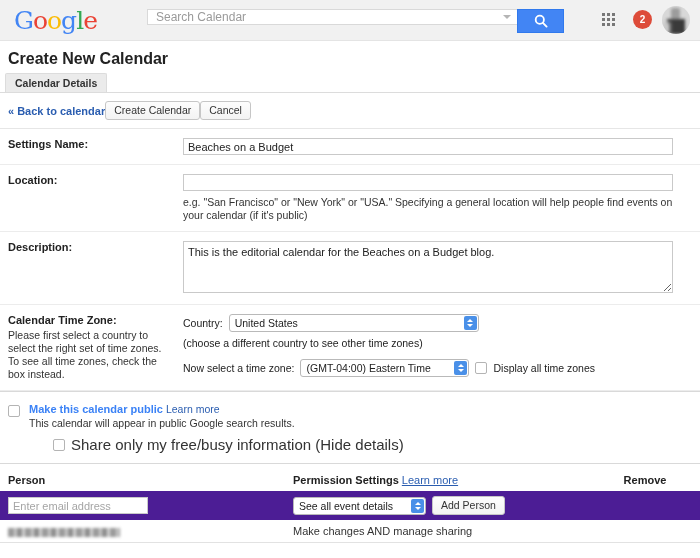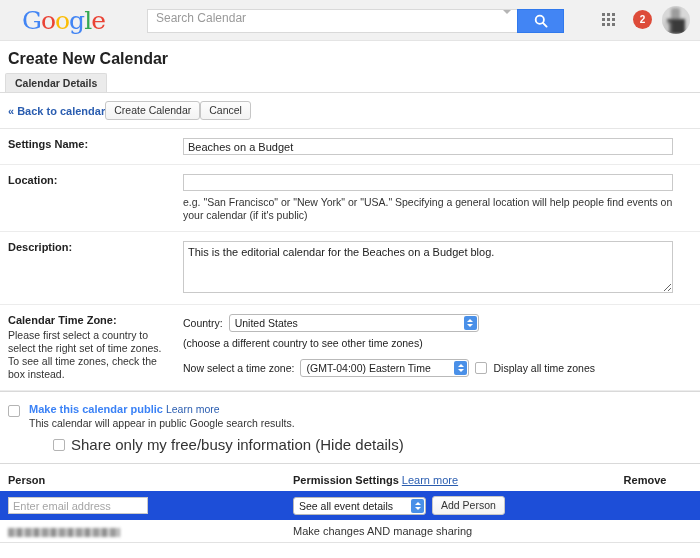--- a/index.html
+++ b/index.html
@@ -21,44 +21,44 @@
     display: flex;
     align-items: center;
     padding: 0 14px;
     position: relative;
   }
   .glogo {
     font-family: "DejaVu Serif", serif;
     font-size: 25px;
     letter-spacing: -1px;
     line-height: 1;
-    margin-left: 8px;
+    margin-left: 0;
     user-select: none;
   }
   .glogo span { font-family: "DejaVu Serif", serif; }
   .gl-b { color: #4285f4; }
   .gl-r { color: #ea4335; }
   .gl-y { color: #fbbc05; }
   .gl-g { color: #34a853; }
 
   .searchwrap {
     position: absolute;
     left: 147px;
     top: 9px;
     display: flex;
     height: 24px;
   }
   .searchbox {
     width: 370px;
-    height: 24px;
+    height: 16px;
     background: #fff;
     border: 1px solid #d9d9d9;
     border-right: none;
     display: flex;
-    align-items: flex-start;
+    align-items: center;
     padding: 0 6px;
     position: relative;
   }
   .searchbox input {
     border: 0; outline: 0;
     width: 100%;
     font-family: "Liberation Sans", sans-serif;
     font-size: 12px;
     color: #222;
     background: transparent;
@@ -303,21 +303,21 @@
   .sharetable { width: 100%; border-collapse: collapse; }
   .sharetable th {
     text-align: left;
     font-size: 11px;
     font-weight: bold;
     color: #222;
     padding: 2px 8px 5px 8px;
   }
   .sharetable th.remove-col { text-align: center; width: 110px; }
   .sharetable td { padding: 5px 8px; font-size: 11px; color: #333; vertical-align: middle; }
-  .sharetable tr.addrow { background: #1d4ed8; }
+  .sharetable tr.addrow { background: #4c1d95; }
   .sharetable tr.personrow { border-bottom: 1px solid #e2e2e2; }
   .emailin {
     width: 140px; height: 17px;
     border: 1px solid #c9c9c9;
     background: #fff;
     font-family: "Liberation Sans", sans-serif;
     font-size: 11px;
     padding: 1px 4px;
     outline: none;
     color: #222;

